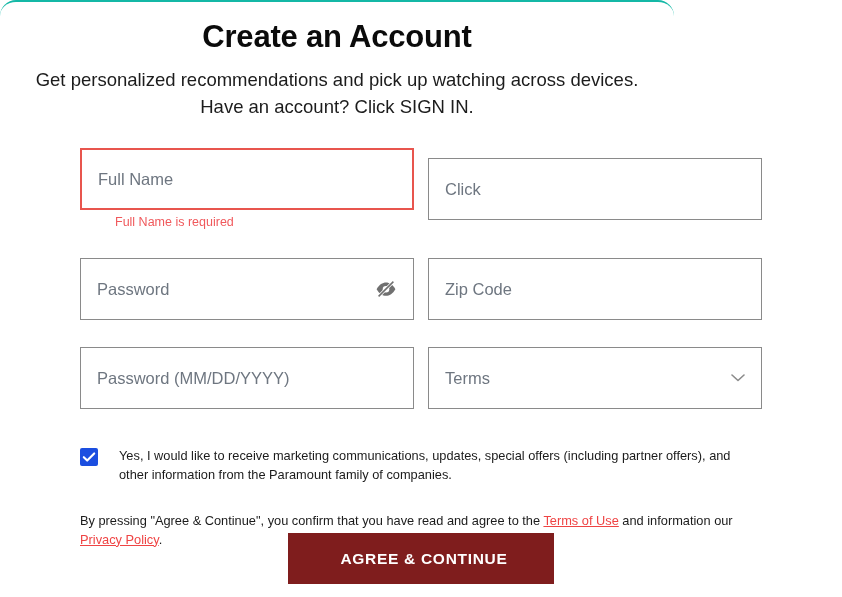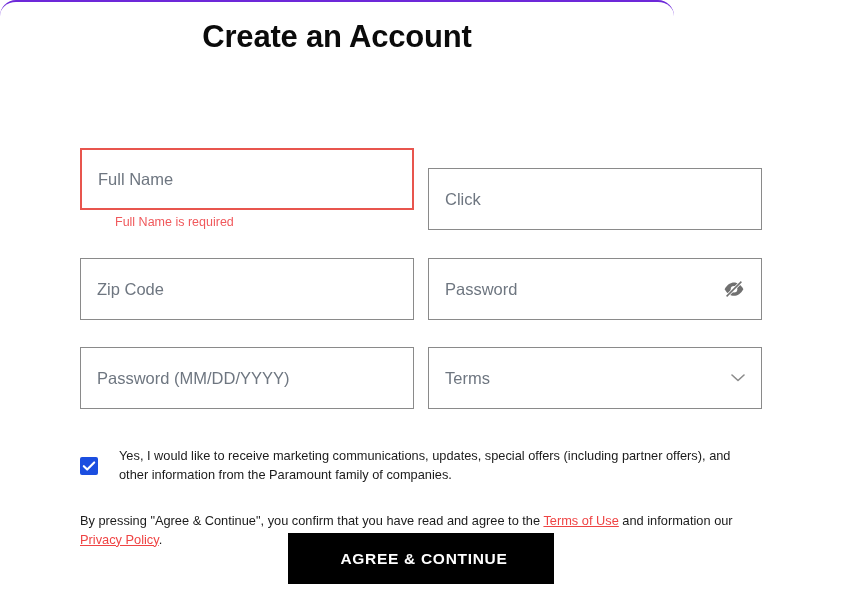--- a/index.html
+++ b/index.html
@@ -15,21 +15,21 @@
     color: #111111;
     overflow: hidden;
     position: relative;
   }
   .page {
     position: relative;
     width: 674px;
     height: 597px;
     background: #ffffff;
     box-sizing: border-box;
-    border-top: 2px solid #6d28d9;
+    border-top: 2px solid #14b8a6;
     border-radius: 16px;
   }
 
   
   .header {
     text-align: center;
     padding-top: 16px;
   }
   .page-title {
     font-size: 31px;
@@ -51,21 +51,21 @@
   
   .form {
     position: absolute;
     left: 80px;
     top: 146px;
     width: 682px;
   }
   .row {
     display: flex;
     justify-content: space-between;
-    align-items: flex-end;
+    align-items: center;
   }
   .col {
     width: 334px;
     position: relative;
   }
 
   .field {
     position: relative;
     box-sizing: border-box;
     width: 100%;
@@ -102,21 +102,21 @@
     align-items: center;
     justify-content: center;
   }
 
   .spacer-row2 { height: 28px; }
   .spacer-row3 { height: 27px; }
 
   
   .checkbox-row {
     display: flex;
-    align-items: center;
+    align-items: flex-start;
     margin-top: 38px;
   }
   .checkbox {
     width: 18px;
     height: 18px;
     background: #1b4ee0;
     border-radius: 2px;
     flex: 0 0 auto;
     margin-top: 1px;
     position: relative;
@@ -148,41 +148,42 @@
     position: absolute;
     left: 0;
     top: 385px;
     width: 682px;
     display: flex;
     justify-content: center;
   }
   .submit-button {
     width: 266px;
     height: 51px;
-    background: #000000;
+    background: #7f1d1d;
     color: #ffffff;
     border: none;
     font-family: "Liberation Sans", sans-serif;
     font-size: 15.5px;
     font-weight: bold;
     letter-spacing: 0.7px;
     cursor: pointer;
     display: flex;
     align-items: center;
     justify-content: center;
     padding-left: 12px;
   }
 </style>
 </head>
 <body>
 
 <div class="page">
 
   <div class="header">
     <h1 class="page-title">Create an Account</h1>
+    <p class="page-subtitle">Get personalized recommendations and pick up watching across devices. Have an account? Click SIGN IN.</p>
   </div>
 
   <div class="form">
 
     <div class="row">
       <div class="col">
         <div class="field error">
           <span class="field-placeholder">Full Name</span>
         </div>
         <div class="field-error-msg">Full Name is required</div>
@@ -191,39 +192,39 @@
       <div class="col">
         <div class="field">
           <span class="field-placeholder">Click</span>
         </div>
       </div>
     </div>
 
     <div class="spacer-row2"></div>
 
     <div class="row">
-      <div class="col">
-        <div class="field">
-          <span class="field-placeholder">Zip Code</span>
-        </div>
-      </div>
-
       <div class="col">
         <div class="field">
           <span class="field-placeholder">Password</span>
           <span class="field-icon">
             <svg width="22" height="18" viewBox="0 0 22 18" aria-hidden="true">
               <path d="M1.6 9.2 C4.2 4.6 7.6 2.6 11 2.6 C14.4 2.6 17.8 4.6 20.4 9.2 C17.8 13.8 14.4 15.8 11 15.8 C7.6 15.8 4.2 13.8 1.6 9.2 Z" fill="#707070"></path>
               <circle cx="11" cy="9.2" r="3.3" fill="#ffffff"></circle>
               <line x1="3.6" y1="16.4" x2="18.4" y2="1.6" stroke="#ffffff" stroke-width="3.1"></line>
               <line x1="3.6" y1="16.4" x2="18.4" y2="1.6" stroke="#707070" stroke-width="1.5"></line>
             </svg>
           </span>
         </div>
       </div>
+
+      <div class="col">
+        <div class="field">
+          <span class="field-placeholder">Zip Code</span>
+        </div>
+      </div>
     </div>
 
     <div class="spacer-row3"></div>
 
     <div class="row">
       <div class="col">
         <div class="field">
           <span class="field-placeholder">Password (MM/DD/YYYY)</span>
         </div>
       </div>

